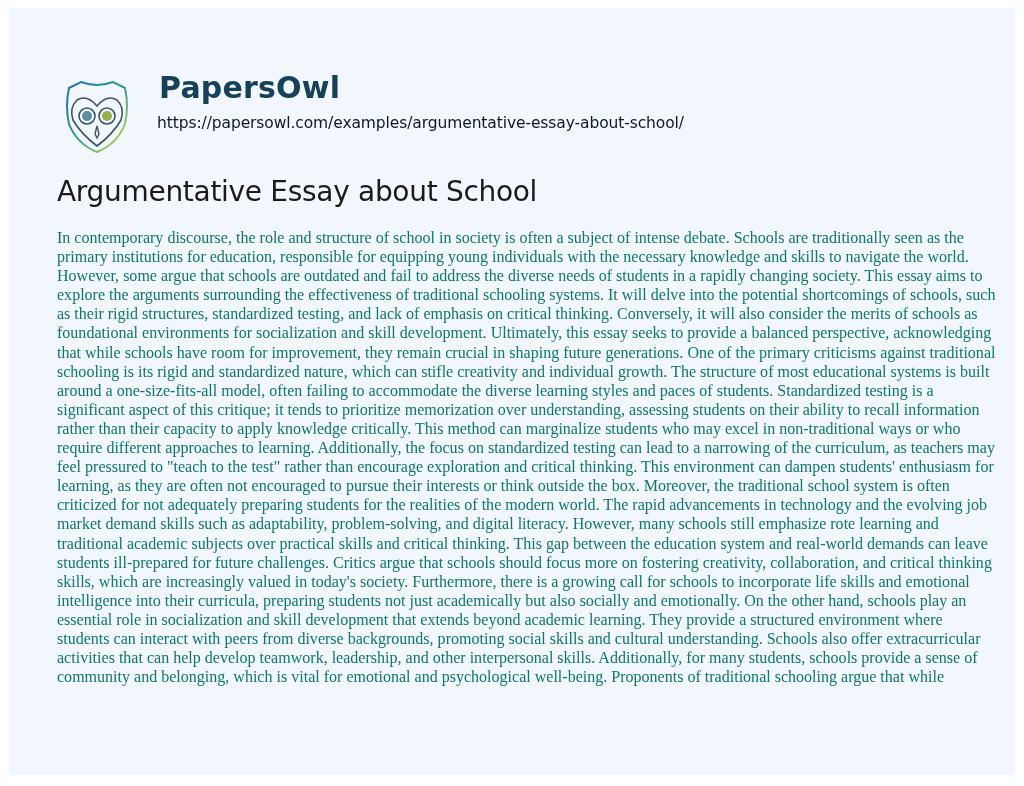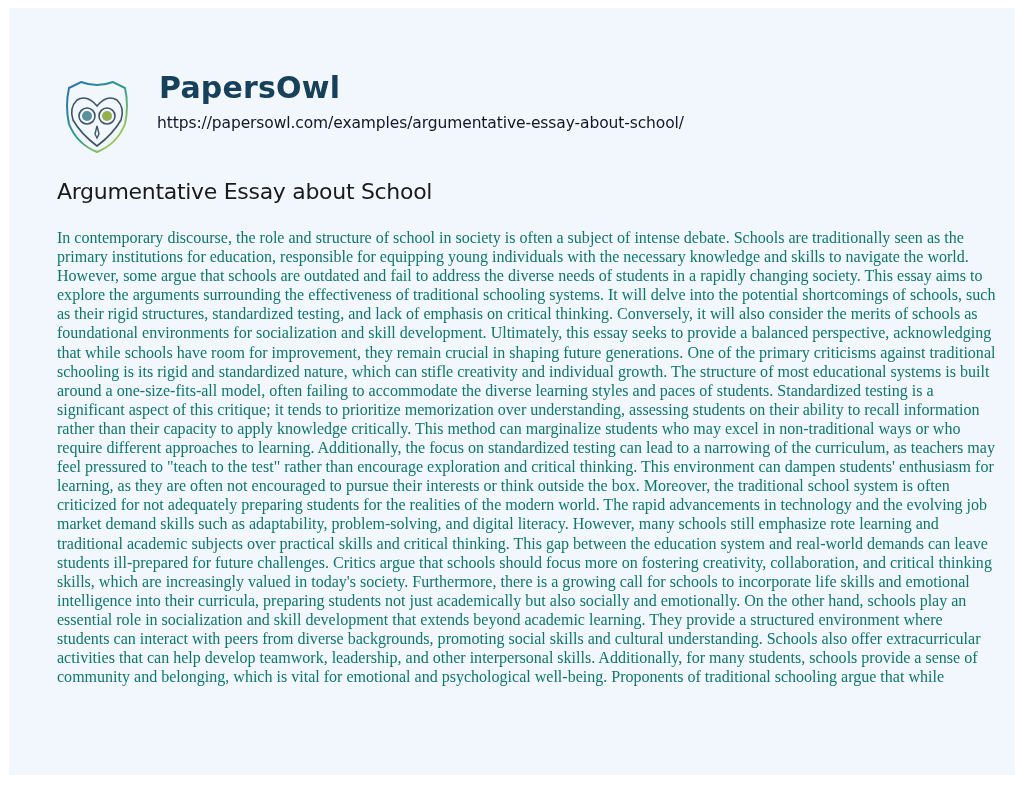--- a/index.html
+++ b/index.html
@@ -45,21 +45,21 @@
       color: #0f172a;
       line-height: 22px;
       text-decoration: none;
       letter-spacing: -0.1px;
     }
     .title {
       position: absolute;
       left: 48px;
       top: 166px;
       font-family: "DejaVu Sans", sans-serif;
-      font-size: 22px;
+      font-size: 28px;
       color: #1a1a1a;
       line-height: 36px;
       margin: 0;
       font-weight: normal;
       letter-spacing: -0.3px;
     }
     .body-text {
       position: absolute;
       left: 48px;
       top: 220px;

